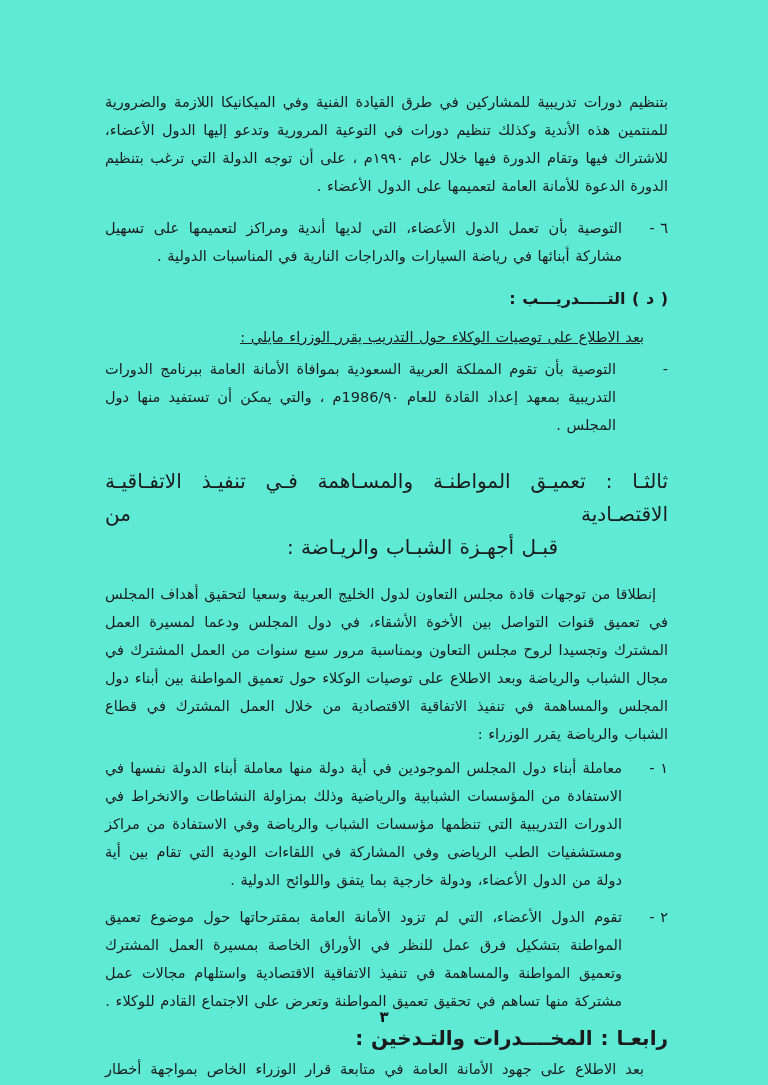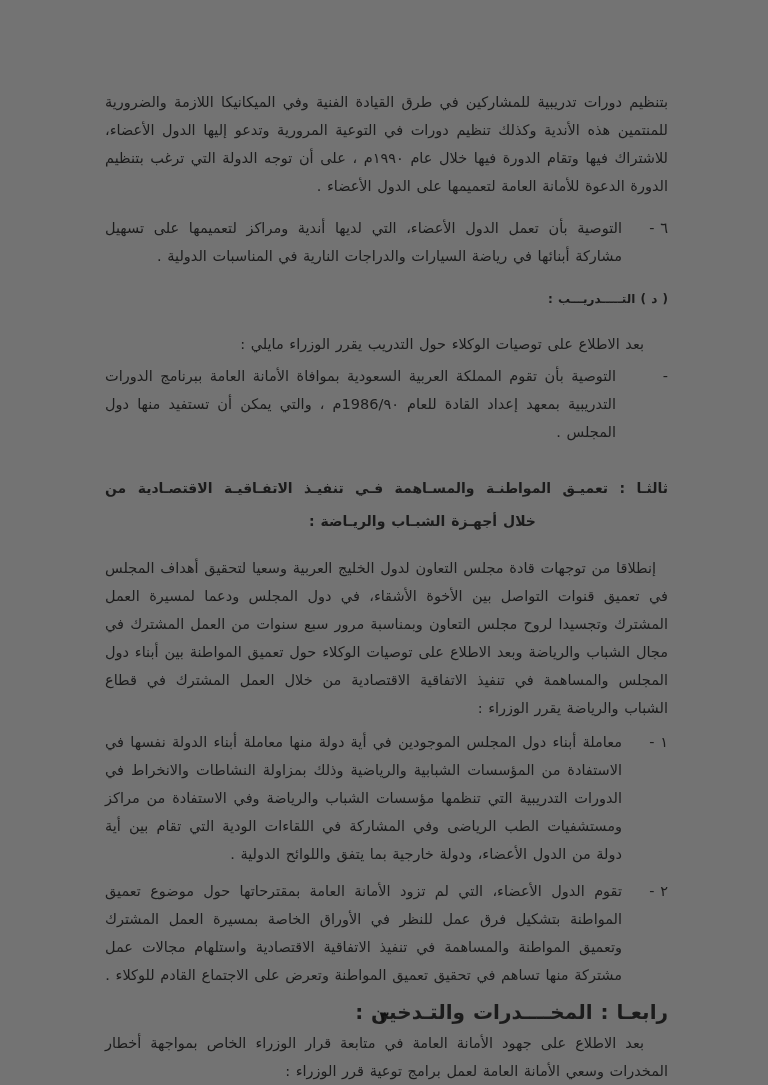--- a/index.html
+++ b/index.html
@@ -8,21 +8,21 @@
     width: 768px;
     height: 1085px;
     background: #ffffff;
     overflow: hidden;
     font-family: "DejaVu Sans", sans-serif;
   }
   .page {
     position: relative;
     width: 768px;
     height: 1085px;
-    background: #737373;
+    background: #5eead4;
     color: #1b1b1b;
   }
   .content {
     position: absolute;
     top: 88px;
     left: 105px;
     right: 100px;
     direction: rtl;
     font-size: 14.5px;
     line-height: 28px;
@@ -44,34 +44,35 @@
   }
   .item .itxt {
     display: block;
     text-align: justify;
   }
   .dash-item { padding-right: 52px; }
   .mt-item6   { margin-top: 14px; }
   .heading-d {
     margin-top: 14px;
     font-weight: bold;
-    font-size: 12px;
+    font-size: 16px;
     line-height: 30px;
     text-align: right;
   }
   .intro-line {
-    margin-top: 16px;
+    margin-top: 9px;
     text-indent: 24px;
     text-align: right;
+    text-decoration: underline;
   }
   .mt-dash { margin-top: 4px; }
   .heading-third { margin-top: 26px; }
   .heading-third .hline {
-    font-weight: bold;
-    font-size: 14px;
+    font-weight: normal;
+    font-size: 20px;
     line-height: 33px;
   }
   .heading-third .l1 {
     text-align: justify;
     text-align-last: justify;
   }
   .heading-third .l2 {
     text-align: center;
     padding-left: 72px;
   }
@@ -120,21 +121,21 @@
 
     <p class="intro-line">بعد الاطلاع على توصيات الوكلاء حول التدريب يقرر الوزراء مايلي :</p>
 
     <div class="item dash-item mt-dash">
       <span class="marker">-</span>
       <span class="itxt">التوصية بأن تقوم المملكة العربية السعودية بموافاة الأمانة العامة ببرنامج الدورات التدريبية بمعهد إعداد القادة للعام 1986/٩٠م ، والتي يمكن أن تستفيد منها دول المجلس .</span>
     </div>
 
     <div class="heading-third">
       <div class="hline l1">ثالثـا : تعميـق المواطنـة والمسـاهمة فـي تنفيـذ الاتفـاقيـة الاقتصـادية من</div>
-      <div class="hline l2">خلال أجهـزة الشبـاب والريـاضة :</div>
+      <div class="hline l2">قبـل أجهـزة الشبـاب والريـاضة :</div>
     </div>
 
     <p class="just para-third">إنطلاقا من توجهات قادة مجلس التعاون لدول الخليج العربية وسعيا لتحقيق أهداف المجلس في تعميق قنوات التواصل بين الأخوة الأشقاء، في دول المجلس ودعما لمسيرة العمل المشترك وتجسيدا لروح مجلس التعاون وبمناسبة مرور سبع سنوات من العمل المشترك في مجال الشباب والرياضة وبعد الاطلاع على توصيات الوكلاء حول تعميق المواطنة بين أبناء دول المجلس والمساهمة في تنفيذ الاتفاقية الاقتصادية من خلال العمل المشترك في قطاع الشباب والرياضة يقرر الوزراء :</p>
 
     <div class="item mt-item1">
       <span class="marker">١ -</span>
       <span class="itxt">معاملة أبناء دول المجلس الموجودين في أية دولة منها معاملة أبناء الدولة نفسها في الاستفادة من المؤسسات الشبابية والرياضية وذلك بمزاولة النشاطات والانخراط في الدورات التدريبية التي تنظمها مؤسسات الشباب والرياضة وفي الاستفادة من مراكز ومستشفيات الطب الرياضى وفي المشاركة في اللقاءات الودية التي تقام بين أية دولة من الدول الأعضاء، ودولة خارجية بما يتفق واللوائح الدولية .</span>
     </div>
 
     <div class="item mt-item2">

